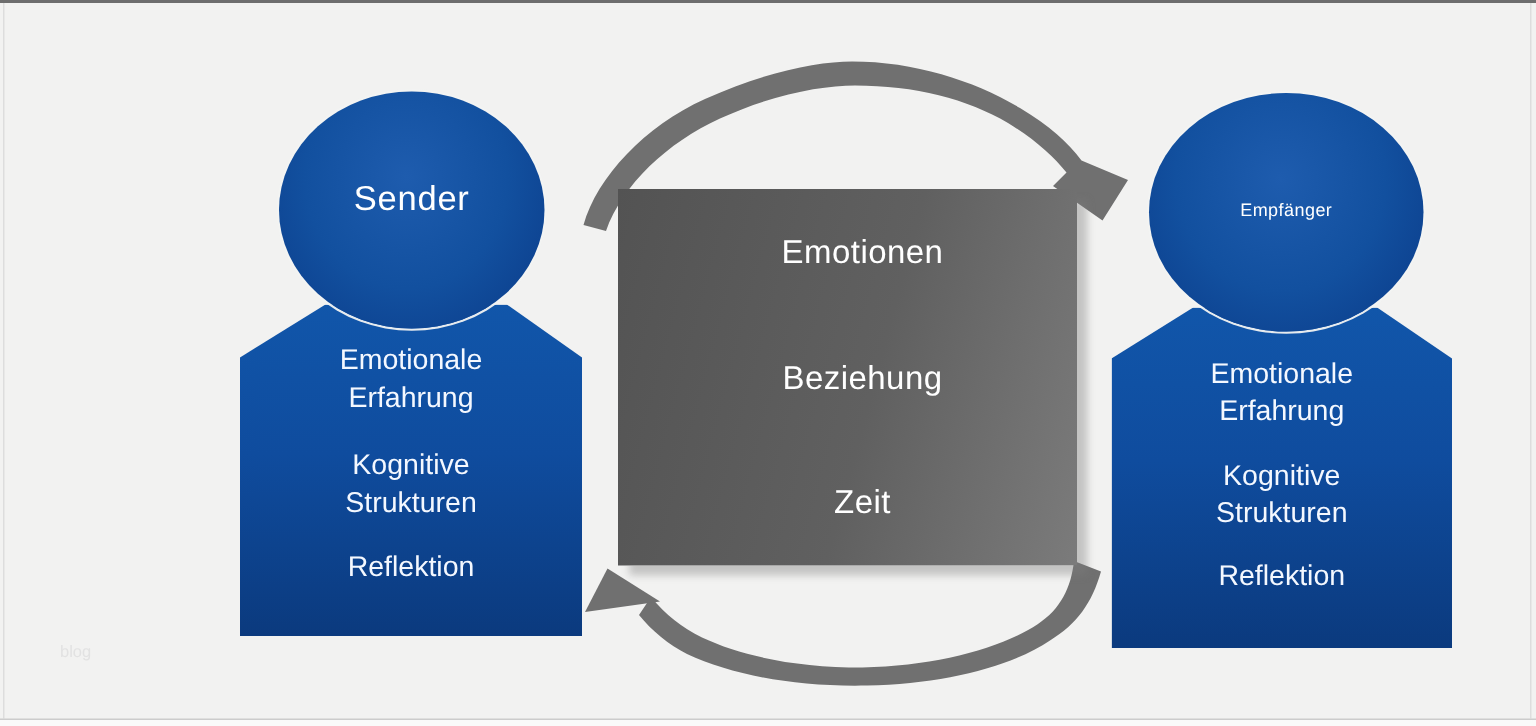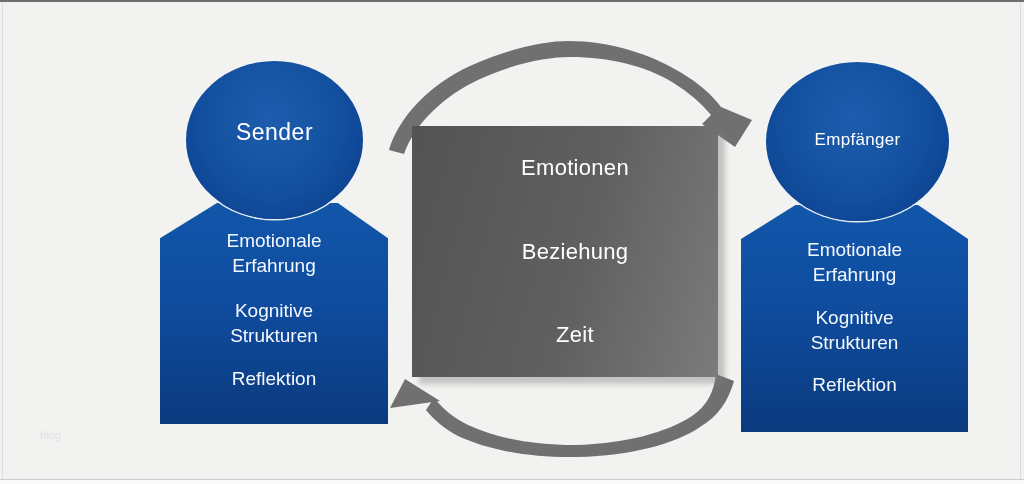--- a/index.html
+++ b/index.html
@@ -10,21 +10,21 @@
   .border-left{position:absolute;left:2px;top:2px;width:1px;height:477px;background:#dddddd;}
   .border-right{position:absolute;left:1020px;top:2px;width:1px;height:477px;background:#dddddd;}
   .arrows{position:absolute;left:0;top:0;}
   .person-body{position:absolute;background:linear-gradient(180deg,#1156aa 0%,#0f4c9e 45%,#0b3a7e 100%);display:flex;flex-direction:column;align-items:center;color:#f4f8ff;text-align:center;font-size:19px;line-height:25px;filter:drop-shadow(3px 3px 3px rgba(160,160,160,0.5));}
   .person-body p{margin:0;white-space:pre-line;}
   .body-left{left:160px;top:203px;width:228px;height:221px;clip-path:polygon(0 16%,25% 0,78% 0,100% 16%,100% 100%,0 100%);}
   .body-right{left:741px;top:205px;width:227px;height:227px;clip-path:polygon(0 15%,24% 0,78% 0,100% 15%,100% 100%,0 100%);}
   .head{position:absolute;border-radius:50%;background:radial-gradient(ellipse at 48% 36%,#1e5cae 0%,#12509f 52%,#0d4290 82%,#0b3c86 100%);box-shadow:0 0 0 1.5px rgba(242,243,242,0.95);display:flex;align-items:center;justify-content:center;color:#ffffff;}
   .head-left{left:186px;top:61px;width:177px;height:158px;font-size:23px;letter-spacing:0.5px;}
   .head-left span{margin-top:-16px;}
-  .head-right{left:766px;top:62px;width:183px;height:159px;font-size:17px;letter-spacing:0.3px;}
+  .head-right{left:766px;top:62px;width:183px;height:159px;font-size:12px;letter-spacing:0.3px;}
   .head-right span{margin-top:-4px;}
   .body-left p.g1{margin-top:25px;}
   .body-left p.g2{margin-top:20px;}
   .body-left p.g3{margin-top:18px;}
   .body-right p.g1{margin-top:32px;}
   .body-right p.g2{margin-top:18px;}
   .body-right p.g3{margin-top:17px;}
   .box{position:absolute;left:412px;top:126px;width:306px;height:251px;background:linear-gradient(105deg,#535353 0%,#606060 55%,#7b7b7b 100%);box-shadow:7px 7px 5px rgba(125,125,125,0.4);display:flex;flex-direction:column;color:#ffffff;font-size:22px;font-weight:400;letter-spacing:0.3px;}
   .box-line{flex:1;display:flex;align-items:center;justify-content:center;padding-left:20px;}
   .watermark{position:absolute;left:40px;top:429px;font-size:11px;color:#e2e2e2;}

